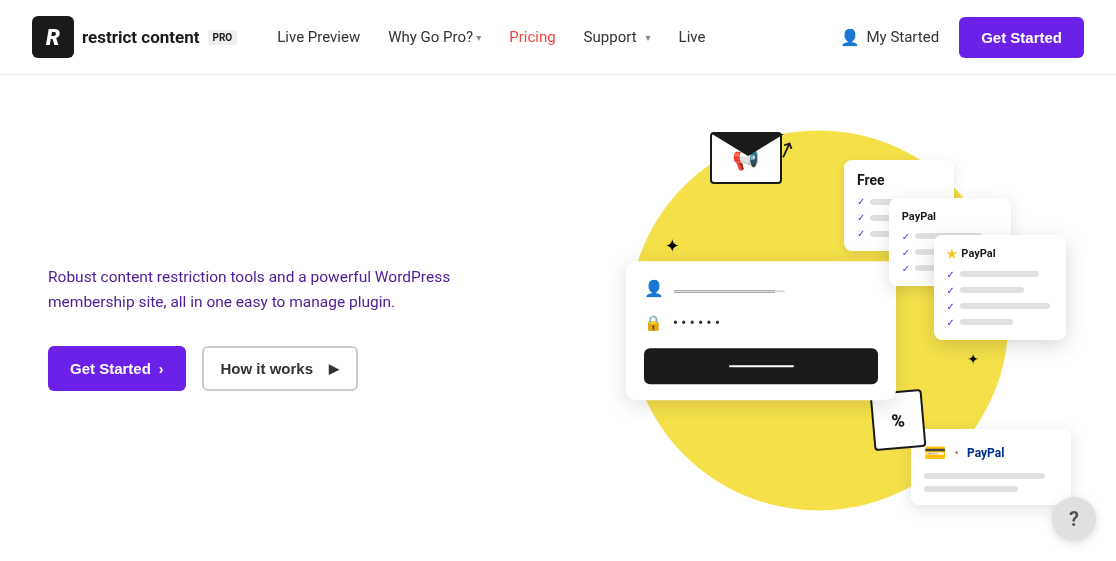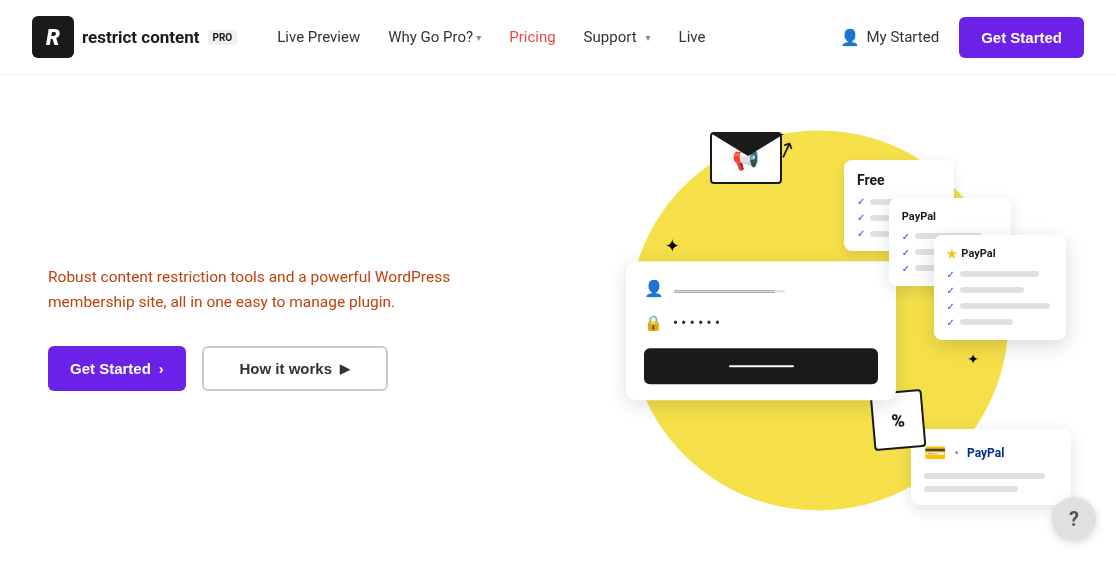--- a/index.html
+++ b/index.html
@@ -36,27 +36,27 @@
       <span style="font-size:16px;color:#555;">👤</span>
       <span style="font-size:15px;color:#333;">My Started</span>
     </div>
     <button style="background:#6b21e8;color:#fff;border:none;padding:12px 22px;border-radius:6px;font-size:15px;font-weight:600;cursor:pointer;">Get Started</button>
   </div>
 </nav>
 
 <section style="display:flex;align-items:center;padding:20px 48px 0 48px;height:486px;position:relative;overflow:hidden;">
 
   <div style="flex:0 0 460px;z-index:2;">
-    <p style="font-size:15.5px;color:#c2410c;line-height:1.6;margin-bottom:32px;max-width:420px;">Robust content restriction tools and a powerful WordPress membership site, all in one easy to manage plugin.</p>
+    <p style="font-size:15.5px;color:#4c1d95;line-height:1.6;margin-bottom:32px;max-width:420px;">Robust content restriction tools and a powerful WordPress membership site, all in one easy to manage plugin.</p>
     <div style="display:flex;gap:16px;align-items:center;">
       <button style="background:#6b21e8;color:#fff;border:none;padding:14px 22px;border-radius:6px;font-size:15px;font-weight:700;cursor:pointer;display:flex;align-items:center;gap:8px;">
         <span>Get Started</span>
         <span style="font-size:14px;">›</span>
       </button>
-      <button style="background:#fff;color:#333;border:2px solid #ccc;padding:12px 36px;border-radius:6px;font-size:15px;font-weight:600;cursor:pointer;display:flex;align-items:center;gap:8px;">
+      <button style="background:#fff;color:#333;border:2px solid #ccc;padding:12px 17px;border-radius:6px;font-size:15px;font-weight:600;cursor:pointer;display:flex;align-items:center;gap:16px;">
         <span>How it works</span>
         <span style="font-size:13px;">▶</span>
       </button>
     </div>
   </div>
 
   <div style="flex:1;position:relative;height:100%;">
 
     <div style="position:absolute;width:380px;height:380px;border-radius:50%;background:#f5e04a;top:50%;left:50%;transform:translate(-42%,-52%);"></div>
 

